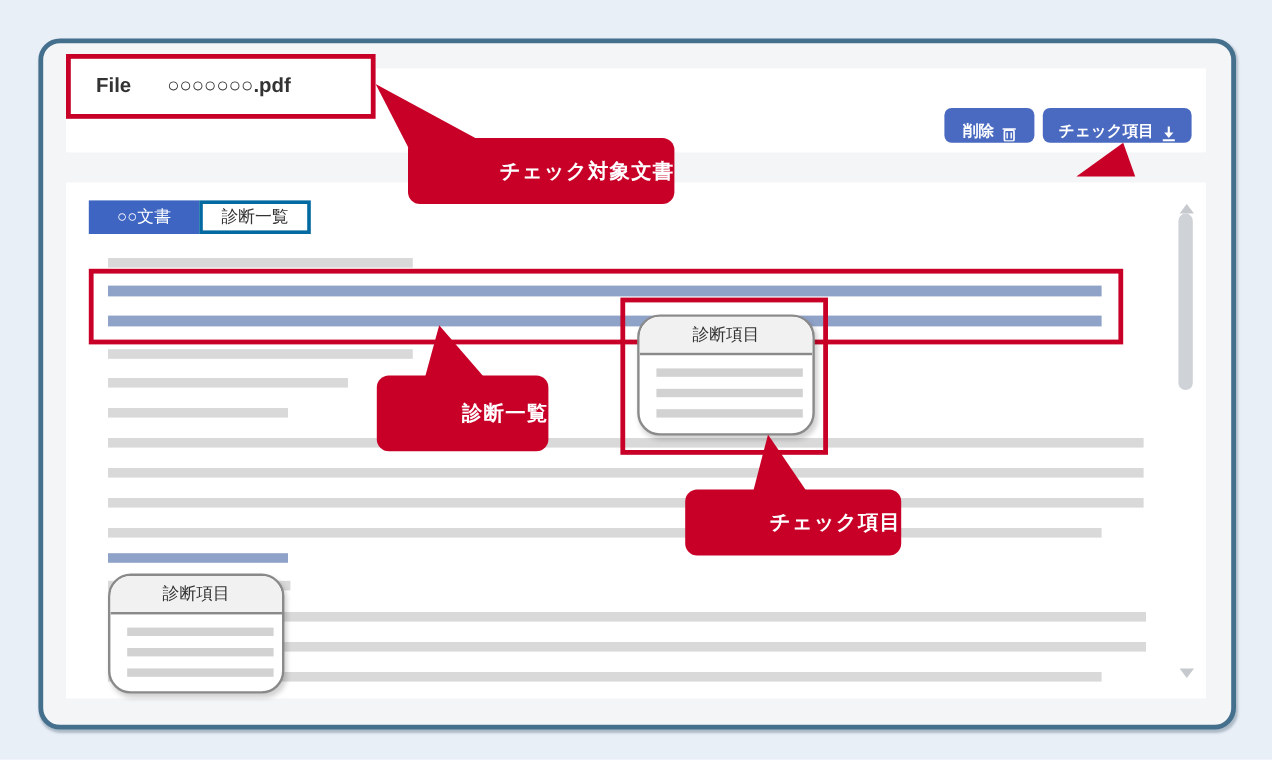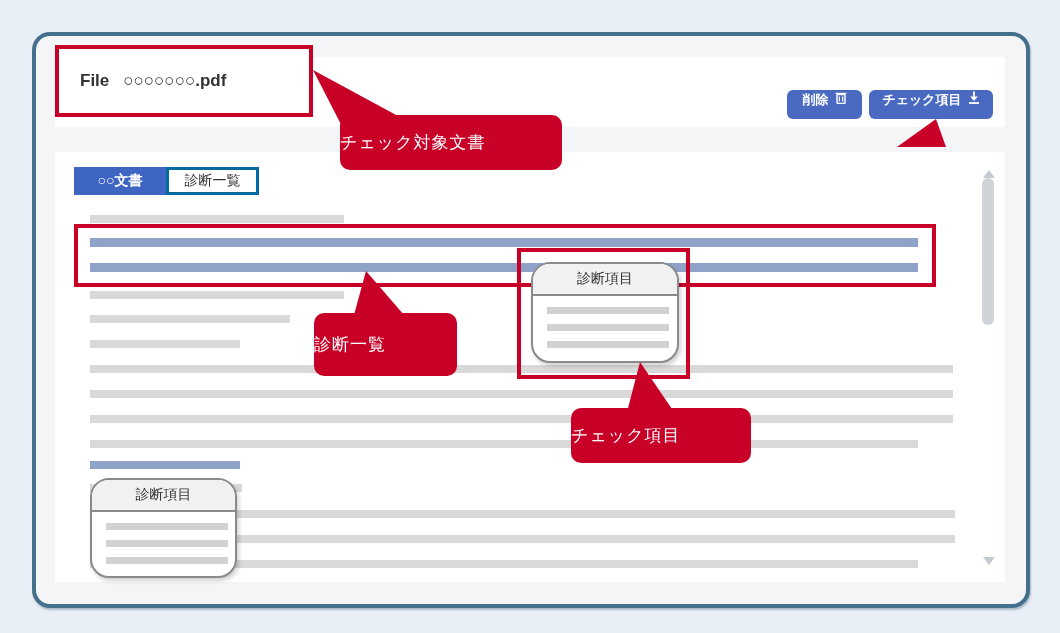--- a/index.html
+++ b/index.html
@@ -20,38 +20,38 @@
 
   .app-window{
     left:32px;top:32px;width:998px;height:576px;
     box-sizing:border-box;border:4px solid var(--frame);border-radius:18px;
     background:#f4f5f7;box-shadow:1px 2px 2px rgba(60,90,110,.35);
   }
   .header-bar{left:55px;top:57px;width:950px;height:70px;background:#ffffff;}
   .doc-panel{left:55px;top:152px;width:950px;height:430px;background:#ffffff;}
 
   .file-box{
-    left:55px;top:45px;width:258px;height:72px;box-sizing:border-box;
+    left:55px;top:45px;width:258px;height:54px;box-sizing:border-box;
     border:4px solid var(--red);background:#ffffff;
-    display:flex;align-items:center;gap:14px;padding-left:21px;
+    display:flex;align-items:center;gap:30px;padding-left:21px;
     font-size:17px;font-weight:bold;color:#333;z-index:4;
   }
 
   .btn{
     box-sizing:border-box;height:29px;border-radius:6px;background:var(--btn-blue);
     color:#fff;font-size:13px;font-weight:bold;border:none;
-    display:flex;align-items:flex-start;justify-content:center;gap:6px;z-index:3;cursor:pointer;
+    display:flex;align-items:flex-end;justify-content:center;gap:6px;z-index:3;cursor:pointer;
   }
   .btn svg{display:block;}
 
   .tab{
     box-sizing:border-box;height:28px;display:flex;align-items:center;justify-content:center;
     font-size:14px;z-index:3;cursor:pointer;
   }
-  .tab.active{background:var(--tab-blue);color:#fff;font-weight:bold;}
+  .tab.active{background:var(--tab-blue);color:#fff;font-weight:normal;}
   .tab.inactive{background:#fff;color:#333;border:3px solid #0369a1;}
 
   .line{height:8px;background:var(--line-gray);z-index:1;}
   .line.blue{height:9px;background:var(--hl-blue);}
 
   .ann-rect{
     box-sizing:border-box;border:4px solid var(--red);background:transparent;z-index:2;
   }
 
   .tooltip{
@@ -61,22 +61,22 @@
   .tooltip .tt-head{
     height:30px;background:#f1f1f1;border-bottom:2px solid #8a8a8a;
     display:flex;align-items:center;justify-content:center;
     font-size:14px;color:#333;
   }
   .tooltip .tt-body{padding:11px 0 0 14px;}
   .tooltip .tt-line{width:122px;height:7px;background:#d2d2d2;margin-bottom:10px;}
 
   .callout{
     box-sizing:border-box;background:var(--red);border-radius:10px;color:#fff;
-    display:flex;align-items:center;justify-content:flex-start;
-    font-size:17px;font-weight:normal;z-index:5;letter-spacing:1px;
+    display:flex;align-items:center;justify-content:flex-end;
+    font-size:17px;font-weight:bold;z-index:5;letter-spacing:1px;
   }
   .tails{left:0;top:0;width:1060px;height:633px;z-index:4;pointer-events:none;}
 
   .scroll-thumb{
     left:982px;top:178px;width:12px;height:147px;border-radius:6px;background:#cfd3d7;z-index:2;cursor:pointer;
   }
   .tri-up{
     left:983px;top:170px;width:0;height:0;z-index:2;cursor:pointer;
     border-left:6px solid transparent;border-right:6px solid transparent;
     border-bottom:8px solid #c6c9cd;

